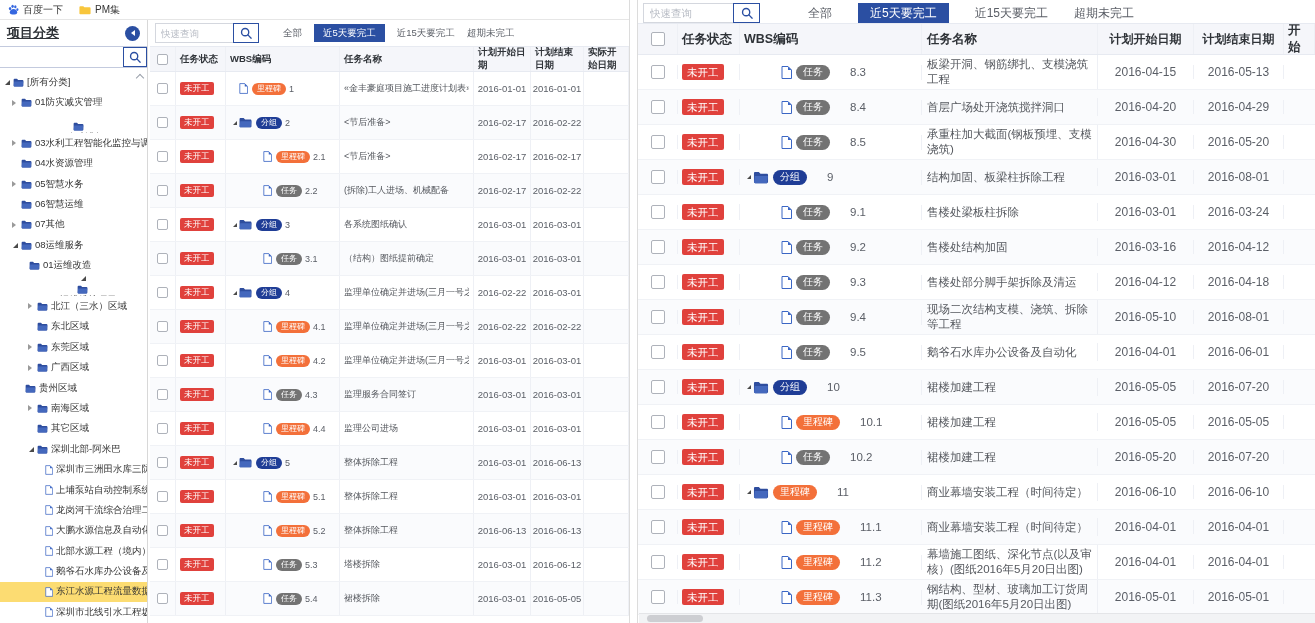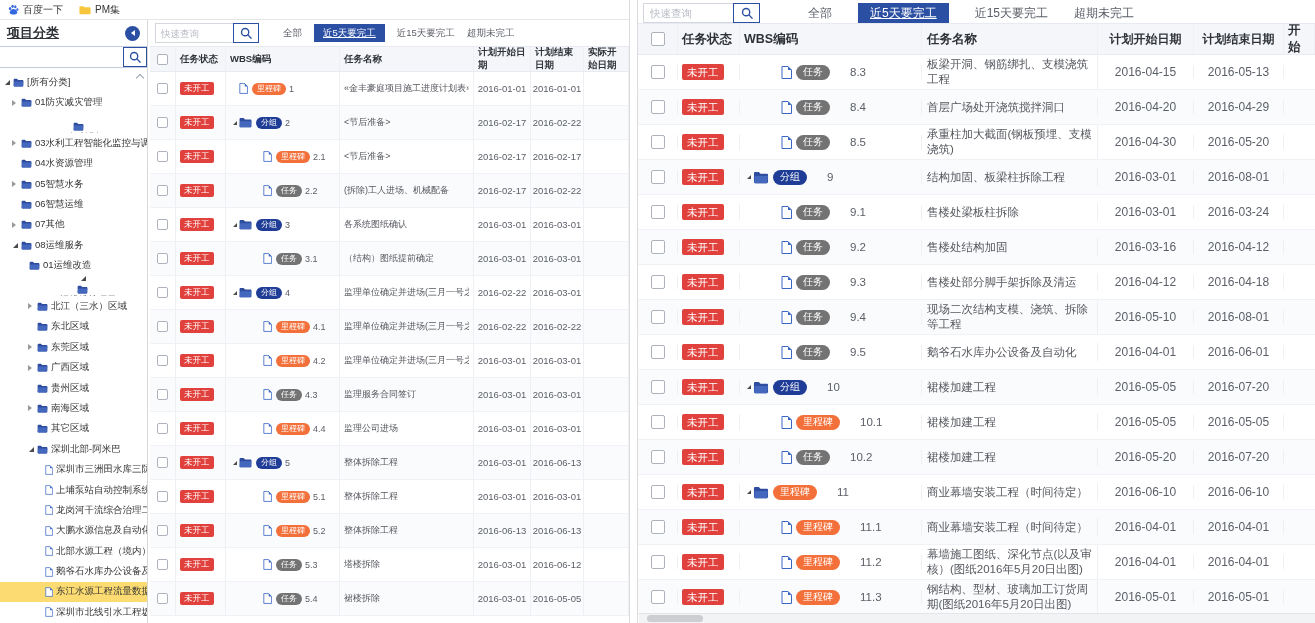--- a/index.html
+++ b/index.html
@@ -38,21 +38,21 @@
   .ticon svg { display:block; }
   .tlabel { font-size:9.5px; color:#333; }
 
   
   .toolbar { display:flex; align-items:center; }
   .srch { display:flex; }
   .srch input { border:1px solid #d4d7de; border-right:none; outline:none; color:#333; }
   .srch input::placeholder { color:#b7bbc4; }
   .tabs { display:flex; align-items:center; color:#5a5e66; }
   .tab { cursor:pointer; line-height:1; }
-  .tab.active { background:#2b4fa2; color:#fff;text-decoration:underline; }
+  .tab.active { background:#2b4fa2; color:#fff; }
 
   
   .thead { display:flex; align-items:center; background:#f5f6fa;
     border-top:1px solid #e7eaf1; border-bottom:1px solid #e7eaf1; }
   .cell { display:flex; align-items:center; overflow:hidden; padding:0 4px;
     border-right:1px solid #eef0f5; height:100%; }
   .hcell { font-weight:700; color:#2f3338; }
   .trow { display:flex; align-items:center; background:#fff; border-bottom:1px solid #f0f2f6; }
   .trow:nth-child(even) { background:#fafbfd; }
   .col-cb { justify-content:center; border-right:1px solid #eef0f5; }
@@ -335,21 +335,21 @@
           <span class="tri-closed"></span>
         </span>
         <span class="ticon">
           <svg class="svg-folder" viewBox="0 0 14 12" width="11" height="9">
             <path d="M0.5 2.2C0.5 1.5 1 1 1.7 1H5l1.5 1.6h5.8c0.7 0 1.2 0.5 1.2 1.2V10c0 0.7-0.5 1.2-1.2 1.2H1.7C1 11.2 0.5 10.7 0.5 10Z" fill="#2e4d9e"></path>
             <path d="M1.3 4.7h12.2l-1 6.5H1.7C1 11.2 0.6 10.7 0.6 10Z" fill="#4468bd"></path>
           </svg>
         </span>
         <span class="tlabel">广西区域</span>
       </div>
-      <div class="titem" style="padding-left: 27px;">
+      <div class="titem" style="padding-left: 15px;">
         <span class="texp"></span>
         <span class="ticon">
           <svg class="svg-folder" viewBox="0 0 14 12" width="11" height="9">
             <path d="M0.5 2.2C0.5 1.5 1 1 1.7 1H5l1.5 1.6h5.8c0.7 0 1.2 0.5 1.2 1.2V10c0 0.7-0.5 1.2-1.2 1.2H1.7C1 11.2 0.5 10.7 0.5 10Z" fill="#2e4d9e"></path>
             <path d="M1.3 4.7h12.2l-1 6.5H1.7C1 11.2 0.6 10.7 0.6 10Z" fill="#4468bd"></path>
           </svg>
         </span>
         <span class="tlabel">贵州区域</span>
       </div>
       <div class="titem" style="padding-left: 27px;">

